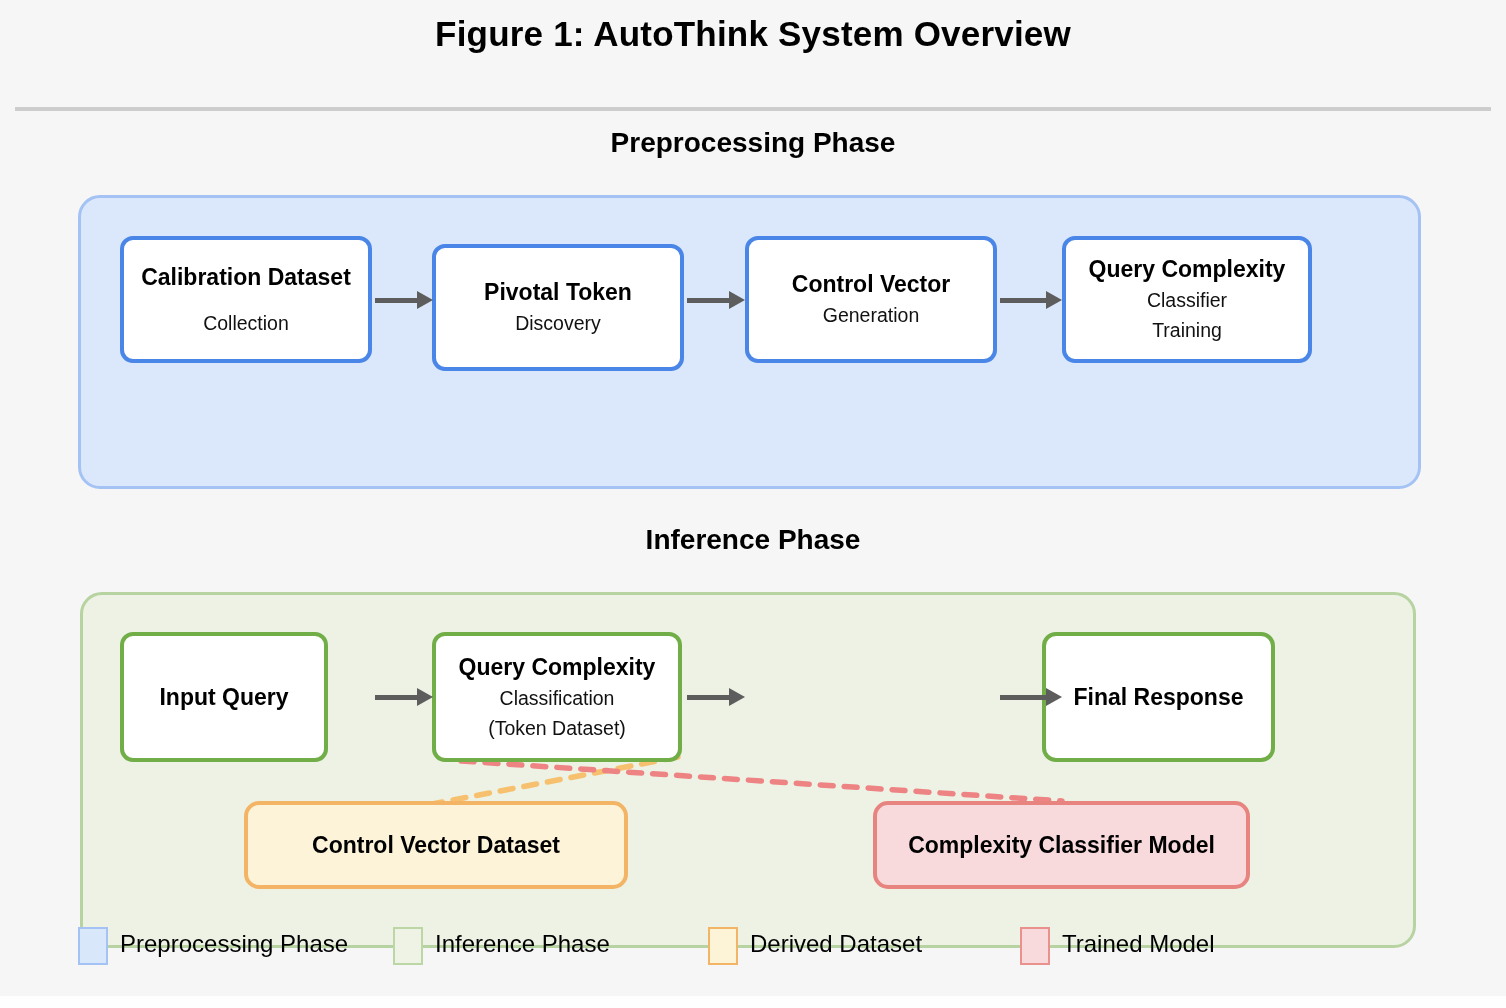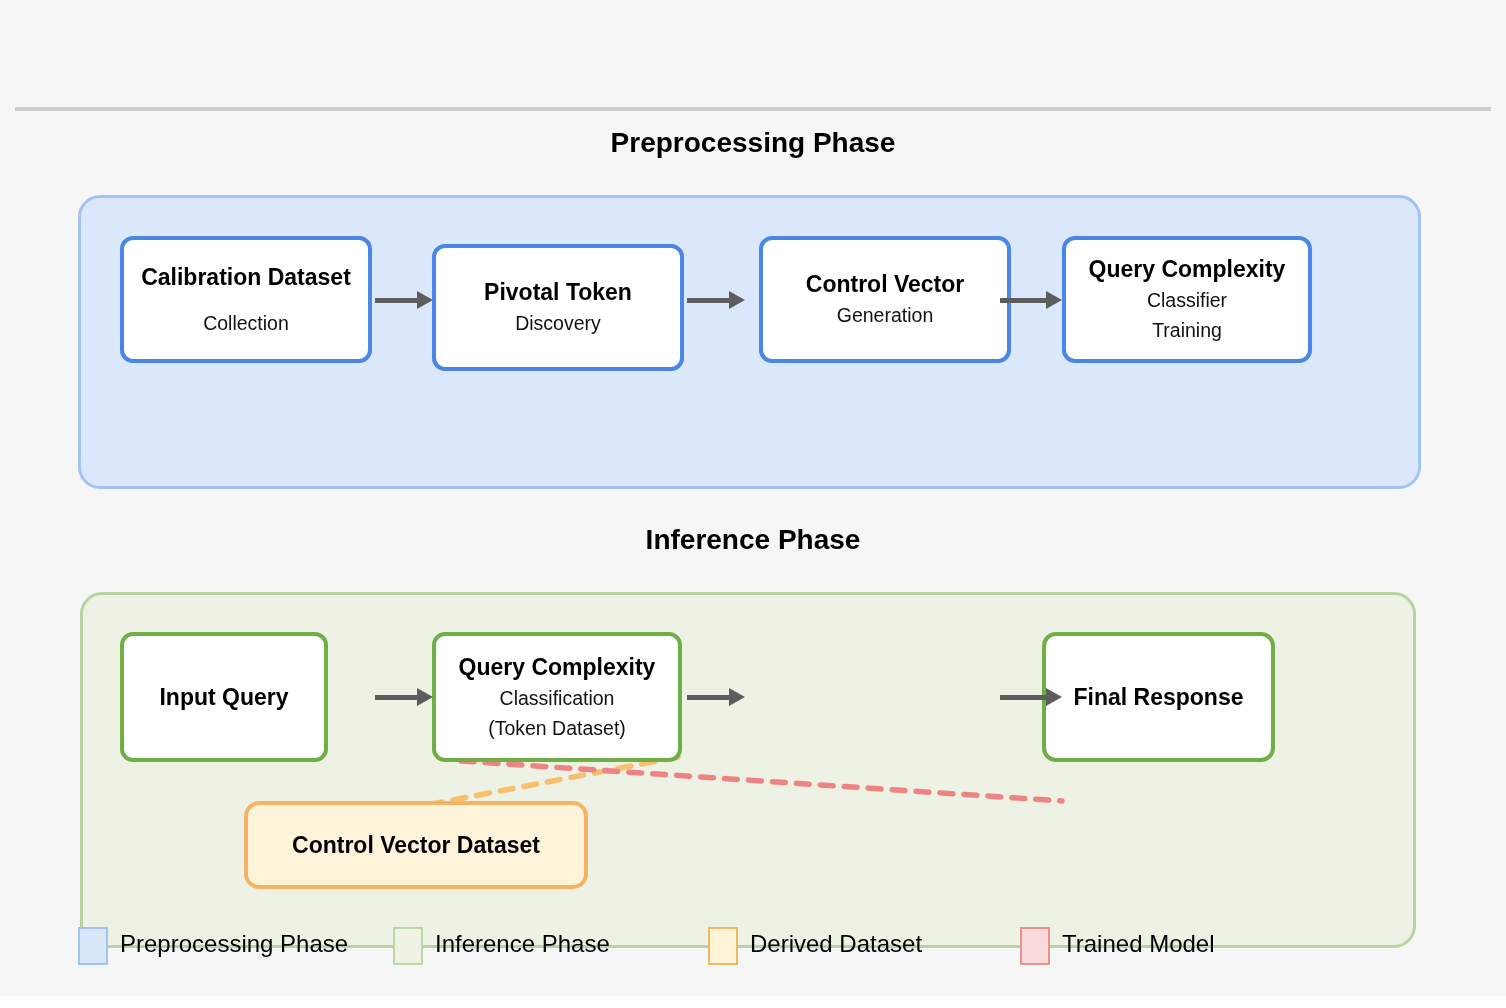--- a/index.html
+++ b/index.html
@@ -50,21 +50,21 @@
   }
   .node.blue{border:4px solid #4a85e8;}
   .node.green{border:4px solid #72ae48;}
   .node-title{font-size:23px;font-weight:bold;color:#000;line-height:31px;}
   .node-line{font-size:19.5px;font-weight:normal;color:#111;line-height:30px;}
 
   
   .prep-node{top:236px;height:127px;}
   #prep-b0{left:120px;width:252px;gap:15px;}
   #prep-b1{left:432px;width:252px;margin-top:8px;}
-  #prep-b2{left:745px;width:252px;margin-left:14px;}
+  #prep-b2{left:745px;width:252px;}
   #prep-b3{left:1062px;width:250px;}
 
   
   .inf-node{top:632px;height:130px;}
   #inf-b0{left:120px;width:208px;}
   #inf-b1{left:432px;width:250px;}
   #inf-b2{left:745px;width:250px;}
   #inf-b3{left:1042px;width:233px;border-radius:14px;}
 
   
@@ -83,21 +83,21 @@
   #prep-a2,#inf-a2{left:1000px;width:47px;}
 
   
   .sub-box{
     position:absolute;top:801px;height:88px;box-sizing:border-box;
     border-radius:15px;
     display:flex;justify-content:center;align-items:center;text-align:center;
     font-size:23px;font-weight:bold;color:#000;
   }
   #derived-box{
-    left:244px;width:344px;
+    left:244px;width:384px;
     background:#fdf3d9;border:4px solid #f3b466;
   }
   #model-box{
     left:873px;width:377px;
     background:#f8d9dc;border:4px solid #e8847f;
   }
 
   
   #connector-layer{
     position:absolute;left:0;top:0;width:1506px;height:1008px;
@@ -125,20 +125,21 @@
   .bottom-strip{
     position:absolute;left:0;top:996px;width:1506px;height:12px;
     background:#fefefe;
   }
 </style>
 </head>
 <body>
 
 <div id="stage">
 
+  <div class="figure-title">Figure 1: AutoThink System Overview</div>
   <div class="divider"></div>
 
   <div class="phase-heading" id="prep-heading">Preprocessing Phase</div>
 
   <div class="phase-container" id="prep-container"></div>
 
   <div class="phase-heading" id="inf-heading">Inference Phase</div>
 
   <div class="phase-container" id="inf-container"></div>
 
@@ -179,20 +180,21 @@
   </div>
   <div class="node green inf-node" id="inf-b3">
     <div class="node-title">Final Response</div>
   </div>
 
   <div class="arrow inf-arrow" id="inf-a0"></div>
   <div class="arrow inf-arrow" id="inf-a1"></div>
   <div class="arrow inf-arrow" id="inf-a2"></div>
 
   <div class="sub-box" id="derived-box">Control Vector Dataset</div>
+  <div class="sub-box" id="model-box">Complexity Classifier Model</div>
 
   <div class="legend-item" id="legend-0">
     <span class="legend-swatch sw-prep"></span>
     <span class="legend-label">Preprocessing Phase</span>
   </div>
   <div class="legend-item" id="legend-1">
     <span class="legend-swatch sw-inf"></span>
     <span class="legend-label">Inference Phase</span>
   </div>
   <div class="legend-item" id="legend-2">

